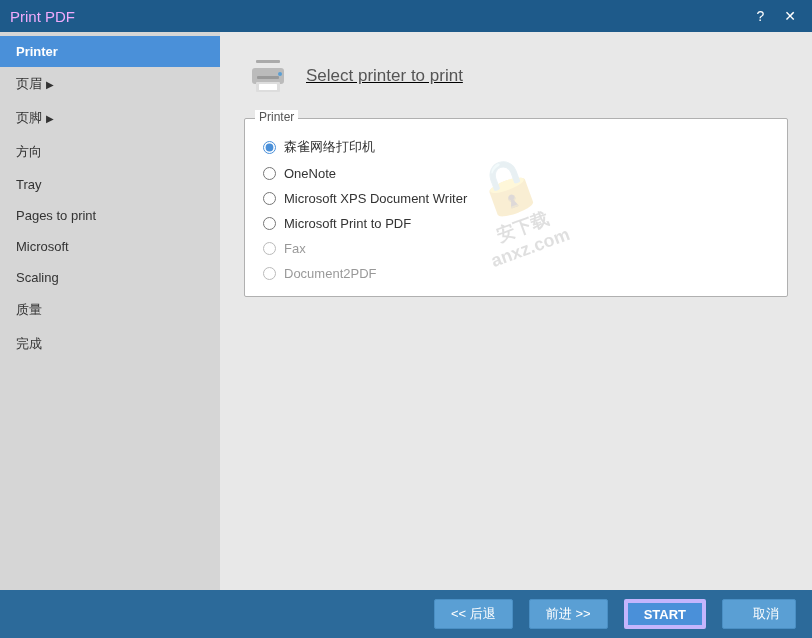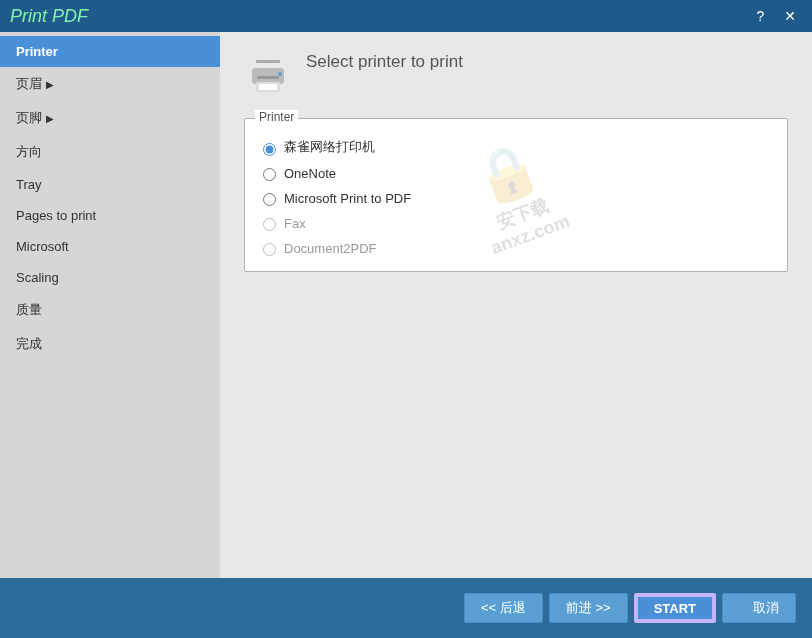--- a/index.html
+++ b/index.html
@@ -18,24 +18,23 @@
     .title-bar {
       background: #1e5a8a;
       height: 32px;
       display: flex;
       align-items: center;
       justify-content: space-between;
       padding: 0 10px;
       flex-shrink: 0;
     }
     .title-bar-title {
-      color: #86efac;
-      font-size: 18px;
+      color: #f0abfc;
+      font-size: 15px;
       font-weight: normal;
-      font-style: italic;
     }
     .title-bar-buttons {
       display: flex;
       gap: 8px;
     }
     .title-btn {
       color: white;
       background: transparent;
       border: none;
       cursor: pointer;
@@ -81,23 +80,24 @@
       flex: 1;
       background: #e8e8e8;
       padding: 20px 24px;
       display: flex;
       flex-direction: column;
     }
 
     
     .panel-header {
       display: flex;
-      align-items: flex-start;
+      align-items: center;
       gap: 14px;
       margin-bottom: 18px;
+      text-decoration: underline;
     }
     .printer-icon-wrap {
       width: 48px;
       height: 48px;
       display: flex;
       align-items: center;
       justify-content: center;
     }
     .panel-title {
       font-size: 17px;
@@ -117,21 +117,21 @@
       position: absolute;
       top: -9px;
       left: 10px;
       background: white;
       padding: 0 4px;
       font-size: 12px;
       color: #555;
     }
     .printer-option {
       display: flex;
-      align-items: flex-end;
+      align-items: center;
       gap: 8px;
       padding: 5px 2px;
       cursor: pointer;
     }
     .printer-option input[type="radio"] {
       accent-color: #4a90d9;
       cursor: pointer;
     }
     .printer-option label {
       cursor: pointer;
@@ -149,27 +149,27 @@
       pointer-events: none;
       text-align: center;
       user-select: none;
     }
     .group-box-wrap {
       position: relative;
     }
 
     
     .bottom-bar {
-      height: 60px;
+      height: 48px;
       background: #2c6a9a;
       display: flex;
       align-items: center;
       justify-content: flex-end;
       padding: 0 16px;
-      gap: 6px;
+      gap: 16px;
       flex-shrink: 0;
     }
     .btn {
       height: 30px;
       padding: 0 16px;
       border: none;
       border-radius: 2px;
       cursor: pointer;
       font-size: 13px;
       font-family: "Microsoft YaHei", "Segoe UI", Arial, sans-serif;
@@ -275,20 +275,24 @@
 
         <div class="printer-option">
           <input type="radio" name="printer" id="p1" checked="" style="">
           <label for="p1">森雀网络打印机</label>
         </div>
         <div class="printer-option">
           <input type="radio" name="printer" id="p2" style="">
           <label for="p2">OneNote</label>
         </div>
         <div class="printer-option">
+          <input type="radio" name="printer" id="p3" style="">
+          <label for="p3">Microsoft XPS Document Writer</label>
+        </div>
+        <div class="printer-option">
           <input type="radio" name="printer" id="p4" style="">
           <label for="p4">Microsoft Print to PDF</label>
         </div>
 
         <div class="watermark">
           <span style="font-size:52px; display:block;">🔒</span>
           <span style="font-size:18px; font-weight:bold; color:#555; display:block;">安下载</span>
           <span style="font-size:18px; font-weight:bold; color:#555; display:block;">anxz.com</span>
         </div>
 

